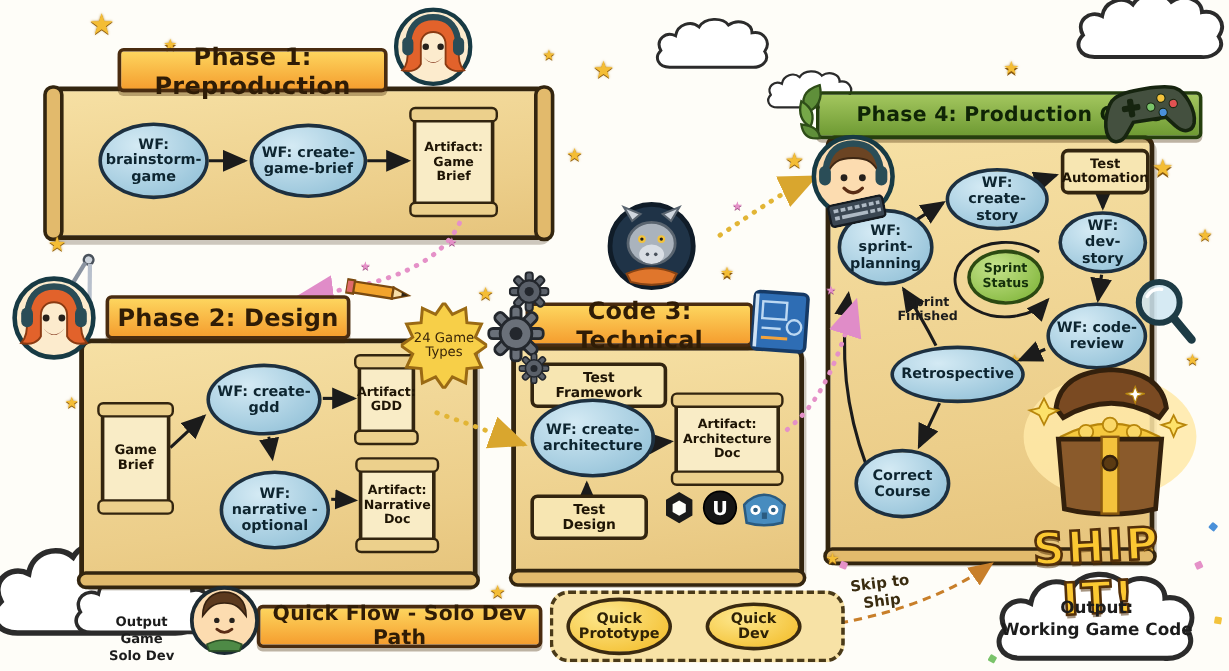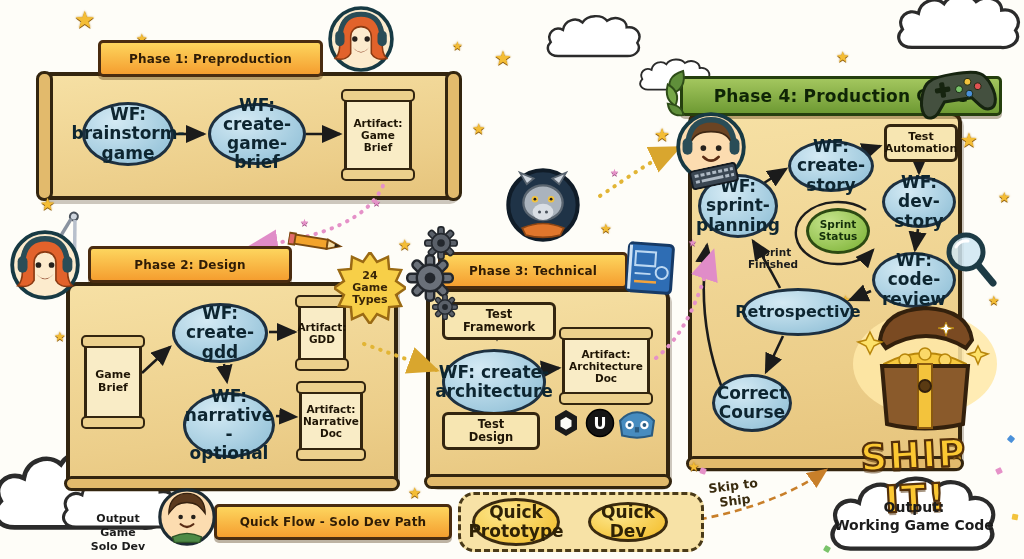--- a/index.html
+++ b/index.html
@@ -2,23 +2,23 @@
 <html><head>
 <meta charset="utf-8">
 <style>
   *{margin:0;padding:0;box-sizing:border-box}
   html,body{width:1024px;height:559px;overflow:hidden}
   body{background:#fefdf8;font-family:"DejaVu Sans",sans-serif;position:relative}
   .panel{position:absolute;background:linear-gradient(172deg,#f6e0a4,#ecce8a 70%,#e6c47c);border:4px solid #33250f;border-radius:10px;z-index:2;box-shadow:2px 4px 0 rgba(60,40,10,.25)}
   .roll-b{position:absolute;left:-6px;right:-6px;bottom:-7px;height:15px;background:#e2ba6c;border:3px solid #33250f;border-radius:8px}
   .roll-l{position:absolute;top:-5px;bottom:-5px;left:-8px;width:17px;background:#e2ba6c;border:3px solid #33250f;border-radius:8px}
   .roll-r{position:absolute;top:-5px;bottom:-5px;right:-8px;width:17px;background:#e2ba6c;border:3px solid #33250f;border-radius:8px}
-  .banner{position:absolute;display:flex;align-items:center;justify-content:center;background:linear-gradient(#fdd55e,#f59e2f);border:3.5px solid #4a2c10;border-radius:5px;font-weight:bold;color:#2f1c06;z-index:12;font-size:12px;box-shadow:0 3px 0 rgba(70,40,5,.35);letter-spacing:.2px;text-align:center}
+  .banner{position:absolute;display:flex;align-items:center;justify-content:center;background:linear-gradient(#fdd55e,#f59e2f);border:3.5px solid #4a2c10;border-radius:5px;font-weight:bold;color:#2f1c06;z-index:12;font-size:20px;box-shadow:0 3px 0 rgba(70,40,5,.35);letter-spacing:.2px;text-align:center}
   .banner.green{background:linear-gradient(#a3c65e,#6e9a33);color:#0f2406;border-color:#253f0e}
-  .ellipse{position:absolute;display:flex;align-items:center;justify-content:center;text-align:center;background:radial-gradient(ellipse at 35% 28%,#d4eaf4,#9cc7dc 75%);border:3.5px solid #1d3040;border-radius:50%;font-weight:bold;color:#0d2530;z-index:10;line-height:1.12;font-size:17px;padding:5px}
+  .ellipse{position:absolute;display:flex;align-items:center;justify-content:center;text-align:center;background:radial-gradient(ellipse at 35% 28%,#d4eaf4,#9cc7dc 75%);border:3.5px solid #1d3040;border-radius:50%;font-weight:bold;color:#0d2530;z-index:10;line-height:1.12;font-size:12px;padding:5px}
   .ellipse.green{background:radial-gradient(ellipse at 35% 28%,#c6e48c,#8cbd48 75%);border-color:#2c4a12;color:#14300a}
   .ellipse.yellow{background:radial-gradient(ellipse at 35% 28%,#fde88f,#f5c53d 75%);border-color:#3a2a10;color:#2f2206}
   .scrollnode{position:absolute;background:#f9ecc6;border:3px solid #33250f;border-radius:5px;display:flex;align-items:center;justify-content:center;text-align:center;font-weight:bold;color:#1f1505;z-index:10;padding:9px 3px;line-height:1.15;font-size:10.5px}
   .scrollnode::before,.scrollnode::after{content:"";position:absolute;left:-6px;right:-6px;height:9px;background:#ecd08c;border:2.5px solid #33250f;border-radius:5px}
   .scrollnode::before{top:-6px}.scrollnode::after{bottom:-6px}
   .rect-node{position:absolute;background:#f7e6b2;border:3px solid #33250f;border-radius:6px;display:flex;align-items:center;justify-content:center;text-align:center;font-weight:bold;color:#1f1505;z-index:10;font-size:11.5px;line-height:1.1;padding:16px}
   .icon{position:absolute;z-index:22}
   .avatar{position:absolute;z-index:23}
   .star{position:absolute;color:#f4bd35;text-shadow:0 1px 0 #8a5a10,0 0 2px #b07a14;z-index:3;line-height:1}
   .star.pink{color:#e591c8;text-shadow:0 1px 0 #9a4f82}
@@ -191,21 +191,21 @@
     <rect x="4" y="4" width="38" height="10" fill="#f2a32c" stroke="#7a4a10" stroke-width="2"></rect>
     <polygon points="42,4 56,9 42,14" fill="#f8dfa8" stroke="#7a4a10" stroke-width="2"></polygon>
     <polygon points="50,7 56,9 50,11" fill="#2f2415"></polygon>
     <rect x="0" y="3" width="7" height="12" fill="#e06a6a" stroke="#7a4a10" stroke-width="2"></rect>
   </svg>
 </div>
 <div class="icon" style="left:334px;top:252px;width:72px;height:72px;z-index:24">
   <svg viewBox="0 0 72 72" width="72" height="72" style="position:absolute;left:0;top:0">
     <polygon points="72,36 62.1,43 67.2,54 55.1,55.1 54,67.2 43,62.1 36,72 29,62.1 18,67.2 16.9,55.1 4.8,54 9.9,43 0,36 9.9,29 4.8,18 16.9,16.9 18,4.8 29,9.9 36,0 43,9.9 54,4.8 55.1,16.9 67.2,18 62.1,29" fill="#f7cf48" stroke="#9a6a14" stroke-width="2.5"></polygon>
   </svg>
-  <div style="position:absolute;left:10px;top:14px;width:52px;height:44px;display:flex;align-items:center;justify-content:center;text-align:center;font-weight:bold;font-size:11px;line-height:1.08;color:#3a2608">
+  <div style="position:absolute;left:10px;top:14px;width:52px;height:44px;display:flex;align-items:center;justify-content:center;text-align:center;font-weight:normal;font-size:11px;line-height:1.08;color:#3a2608">
       <span>24 Game Types</span>
     </div>
 </div>
 <div class="scrollnode" style="left:84px;top:338px;width:58px;height:88px;font-size:11px">
     <span>Game Brief</span>
   </div>
 <div class="ellipse" style="left:172px;top:303px;width:96px;height:60px">
     <span>WF: create-gdd</span>
   </div>
 <div class="scrollnode" style="left:298px;top:298px;width:48px;height:70px">
@@ -264,36 +264,36 @@
     <circle cx="25" cy="27" r="2.8" fill="#f3c33c"></circle>
       <circle cx="39" cy="27" r="2.8" fill="#f3c33c"></circle>
     <circle cx="25" cy="27" r="1.2" fill="#1a1a1a"></circle>
       <circle cx="39" cy="27" r="1.2" fill="#1a1a1a"></circle>
     <circle cx="29" cy="38" r="1.3" fill="#4a525c"></circle>
       <circle cx="35" cy="38" r="1.3" fill="#4a525c"></circle>
     <path d="M14 52 Q32 44 50 52 L47 58 Q32 62 17 58 Z" fill="#e0762c" stroke="#8a4413" stroke-width="1.5"></path>
   </svg>
 </div>
 <div class="banner" style="left:438px;top:252px;width:190px;height:37px">
-    <span>Phase 3: Technical</span>
+    <span>Code 3: Technical</span>
   </div>
 <div class="icon" style="left:622px;top:240px;width:54px;height:56px;transform:rotate(4deg)">
   <svg viewBox="0 0 54 56" width="54" height="56">
     <rect x="6" y="4" width="44" height="48" rx="4" fill="#2e6db4" stroke="#163a66" stroke-width="3"></rect>
     <rect x="13" y="12" width="20" height="14" fill="none" stroke="#bcd8f2" stroke-width="2"></rect>
     <circle cx="40" cy="32" r="6" fill="none" stroke="#bcd8f2" stroke-width="2"></circle>
     <line x1="13" y1="34" x2="29" y2="34" stroke="#bcd8f2" stroke-width="2"></line>
     <line x1="13" y1="42" x2="35" y2="42" stroke="#f3a33c" stroke-width="2.5"></line>
     <line x1="8" y1="6" x2="8" y2="50" stroke="#cfe2f4" stroke-width="3"></line>
   </svg>
 </div>
 <div class="rect-node" style="left:442px;top:302px;width:114px;height:30px">
     <span>Test Framework</span>
   </div>
-<div class="ellipse" style="left:442px;top:349px;width:104px;height:66px">
+<div class="ellipse" style="left:442px;top:332px;width:104px;height:66px">
     <span>WF: create-architecture</span>
   </div>
 <div class="scrollnode" style="left:562px;top:330px;width:88px;height:72px">
     <span>Artifact: Architecture Doc</span>
   </div>
 <div class="rect-node" style="left:442px;top:412px;width:98px;height:30px">
     <span>Test Design</span>
   </div>
 <div class="icon" style="left:551px;top:408px;width:30px;height:30px">
   <svg viewBox="0 0 30 30" width="30" height="30">
@@ -388,21 +388,21 @@
     <span>WF: code-review</span>
   </div>
 <div class="icon" style="left:940px;top:228px;width:60px;height:62px;z-index:26">
   <svg viewBox="0 0 60 62" width="60" height="62">
     <line x1="38" y1="37" x2="53" y2="55" stroke="#1d3b45" stroke-width="7" stroke-linecap="round"></line>
     <circle cx="26" cy="24" r="17" fill="#cfe6f2" fill-opacity="0.85" stroke="#1d3b45" stroke-width="5"></circle>
     <path d="M16 19 Q20 12 28 13" stroke="#fff" stroke-width="3" fill="none" stroke-linecap="round"></path>
   </svg>
 </div>
 <div class="lbl" style="left:740px;top:246px;width:66px;font-size:10.5px;line-height:1.15"><span>Sprint Finished</span></div>
-<div class="ellipse" style="left:742px;top:288px;width:112px;height:48px;font-size:16px">
+<div class="ellipse" style="left:742px;top:288px;width:112px;height:48px;font-size:12px">
     <span>Retrospective</span>
   </div>
 <div class="ellipse" style="left:712px;top:374px;width:80px;height:58px">
     <span>Correct Course</span>
   </div>
 <div class="icon" style="left:850px;top:302px;width:150px;height:134px;z-index:15">
   <svg viewBox="0 0 150 134" width="150" height="134">
     <ellipse cx="75" cy="62" rx="72" ry="52" fill="#ffe9a8" opacity="0.85"></ellipse>
     <path d="M30 38 Q34 8 76 6 Q118 8 122 38 L116 46 Q76 22 36 46 Z" fill="#7a4a22" stroke="#33200c" stroke-width="4"></path>
     <path d="M34 62 Q75 40 116 62 L116 72 H34Z" fill="#f6c83e" stroke="#b8860b" stroke-width="2"></path>
@@ -426,21 +426,21 @@
     <circle cx="32" cy="32" r="30" fill="#fcdcb0" stroke="#1d2b33" stroke-width="3.5"></circle>
     <path d="M12 28 C12 12 22 6 32 6 C42 6 52 12 52 28 C46 20 42 16 32 16 C22 16 18 20 12 28Z" fill="#5c3a1e" stroke="#36210f" stroke-width="1.5"></path>
     <circle cx="25" cy="32" r="2.5" fill="#26211c"></circle>
       <circle cx="39" cy="32" r="2.5" fill="#26211c"></circle>
     <path d="M25 40 Q32 46 39 40" fill="none" stroke="#5a2c14" stroke-width="2.5" stroke-linecap="round"></path>
     <path d="M16 54 Q32 46 48 54 L46 60 H18Z" fill="#4e8a46" stroke="#2c5226" stroke-width="1.5"></path>
   </svg>
 </div>
 <div class="lbl preline" style="left:78px;top:512px;width:80px;font-size:11px;line-height:1.25"><span class="preline">Output Game
 Solo Dev</span></div>
-<div class="banner" style="left:214px;top:504px;width:238px;height:36px;font-size:12px">
+<div class="banner" style="left:214px;top:504px;width:238px;height:36px;font-size:17px">
     <span>Quick Flow - Solo Dev Path</span>
   </div>
 <div class="dashedbox" style="left:458px;top:492px;width:246px;height:60px"></div>
 <div class="ellipse yellow" style="left:472px;top:498px;width:88px;height:48px">
     <span>Quick Prototype</span>
   </div>
 <div class="ellipse yellow" style="left:588px;top:502px;width:80px;height:40px">
     <span>Quick Dev</span>
   </div>
 <div class="lbl" style="left:692px;top:478px;width:84px;font-size:12.5px;transform:rotate(-7deg);color:#3a2c10"><span>Skip to Ship</span></div>

